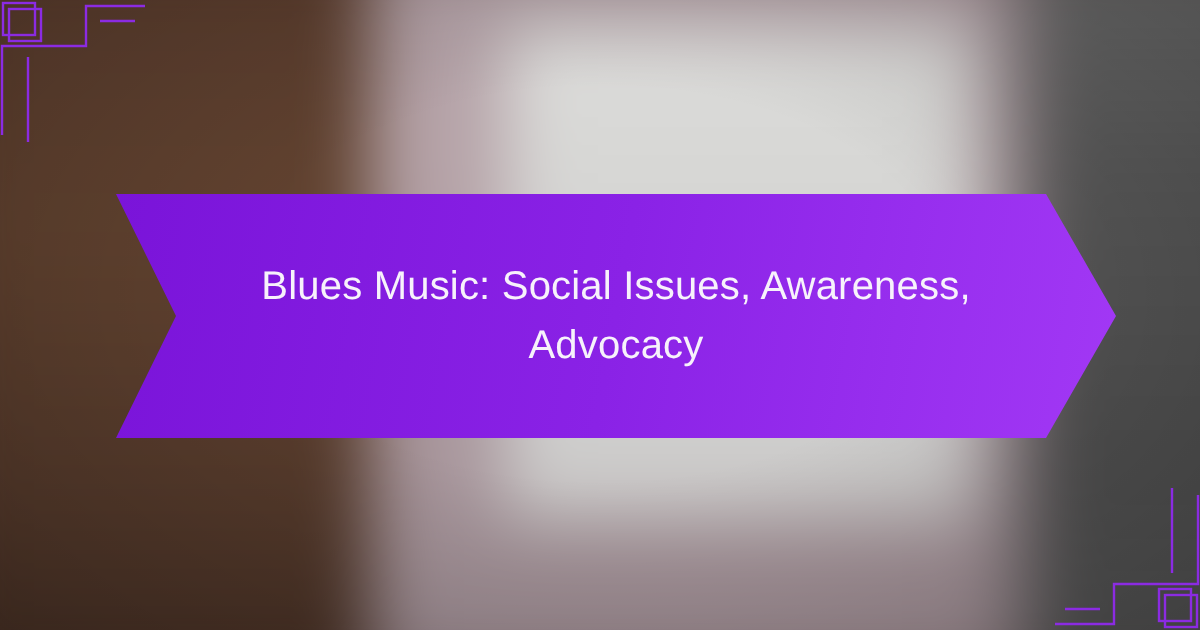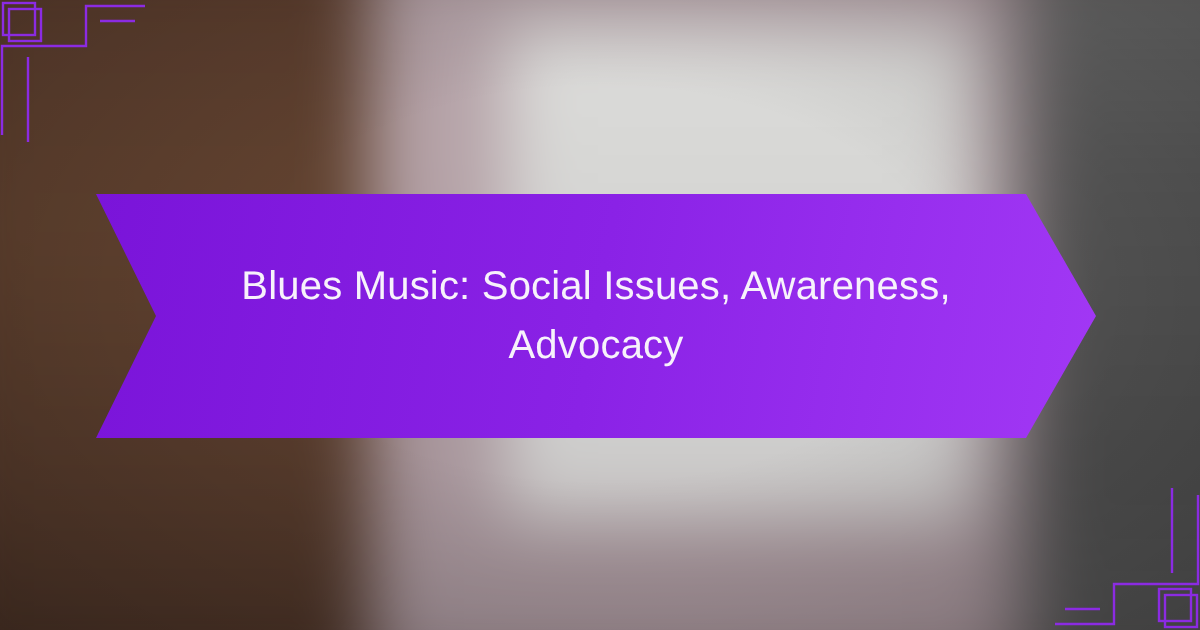--- a/index.html
+++ b/index.html
@@ -72,21 +72,21 @@
   .ornament {
     position: absolute;
     pointer-events: none;
   }
   .orn-tl { left: 0; top: 0; }
   .orn-br { right: 0; bottom: 0; }
 
   
   #banner {
     position: absolute;
-    left: 96px;
+    left: 116px;
     top: 194px;
     width: 1000px;
     height: 244px;
     background: linear-gradient(100deg, #7a14d9 0%, #8a22e6 50%, #a238f5 100%);
     -webkit-clip-path: polygon(0% 0%, 100% 0%, 100% 16%, 99% 50%, 100% 84%, 100% 100%, 0% 100%, 6% 50%);
     clip-path: polygon(0% 0%, 100% 0%, 100% 16%, 99% 50%, 100% 84%, 100% 100%, 0% 100%, 6% 50%);
     display: flex;
     align-items: center;
     justify-content: center;
   }

